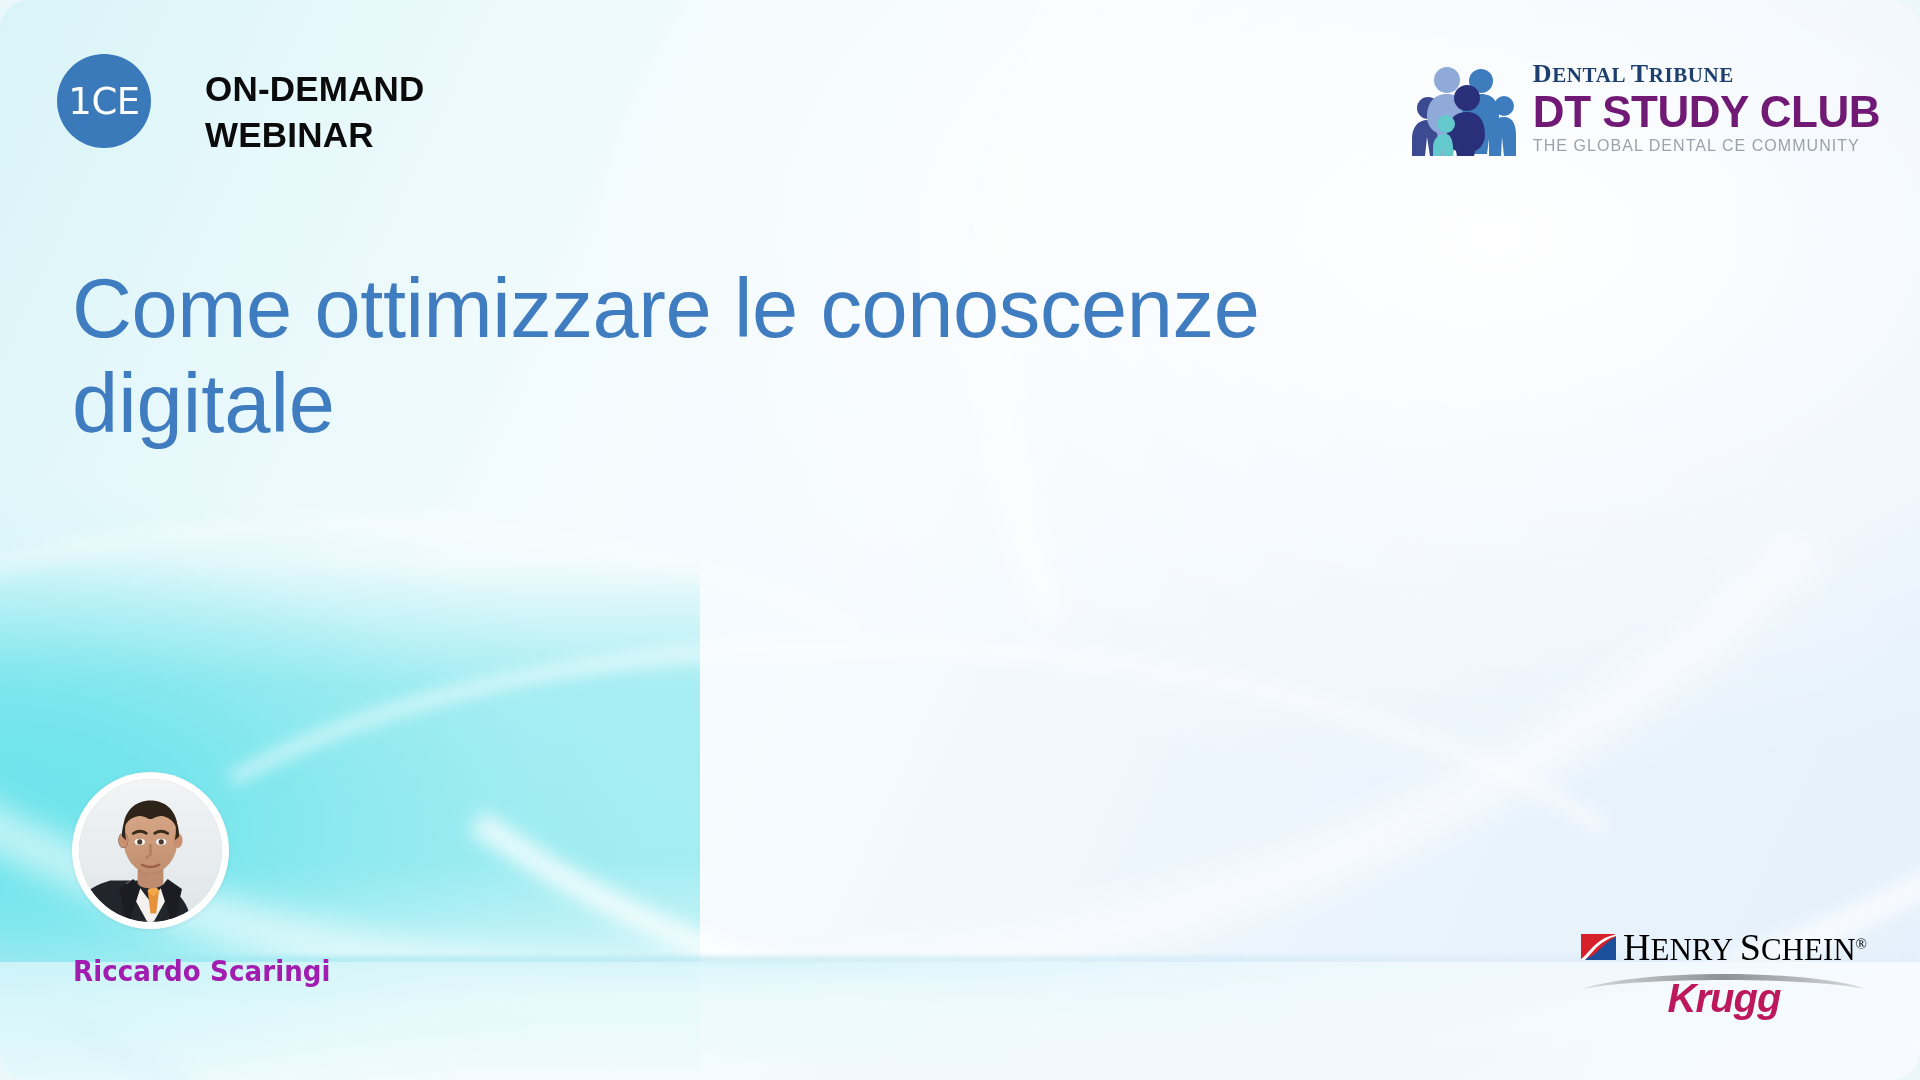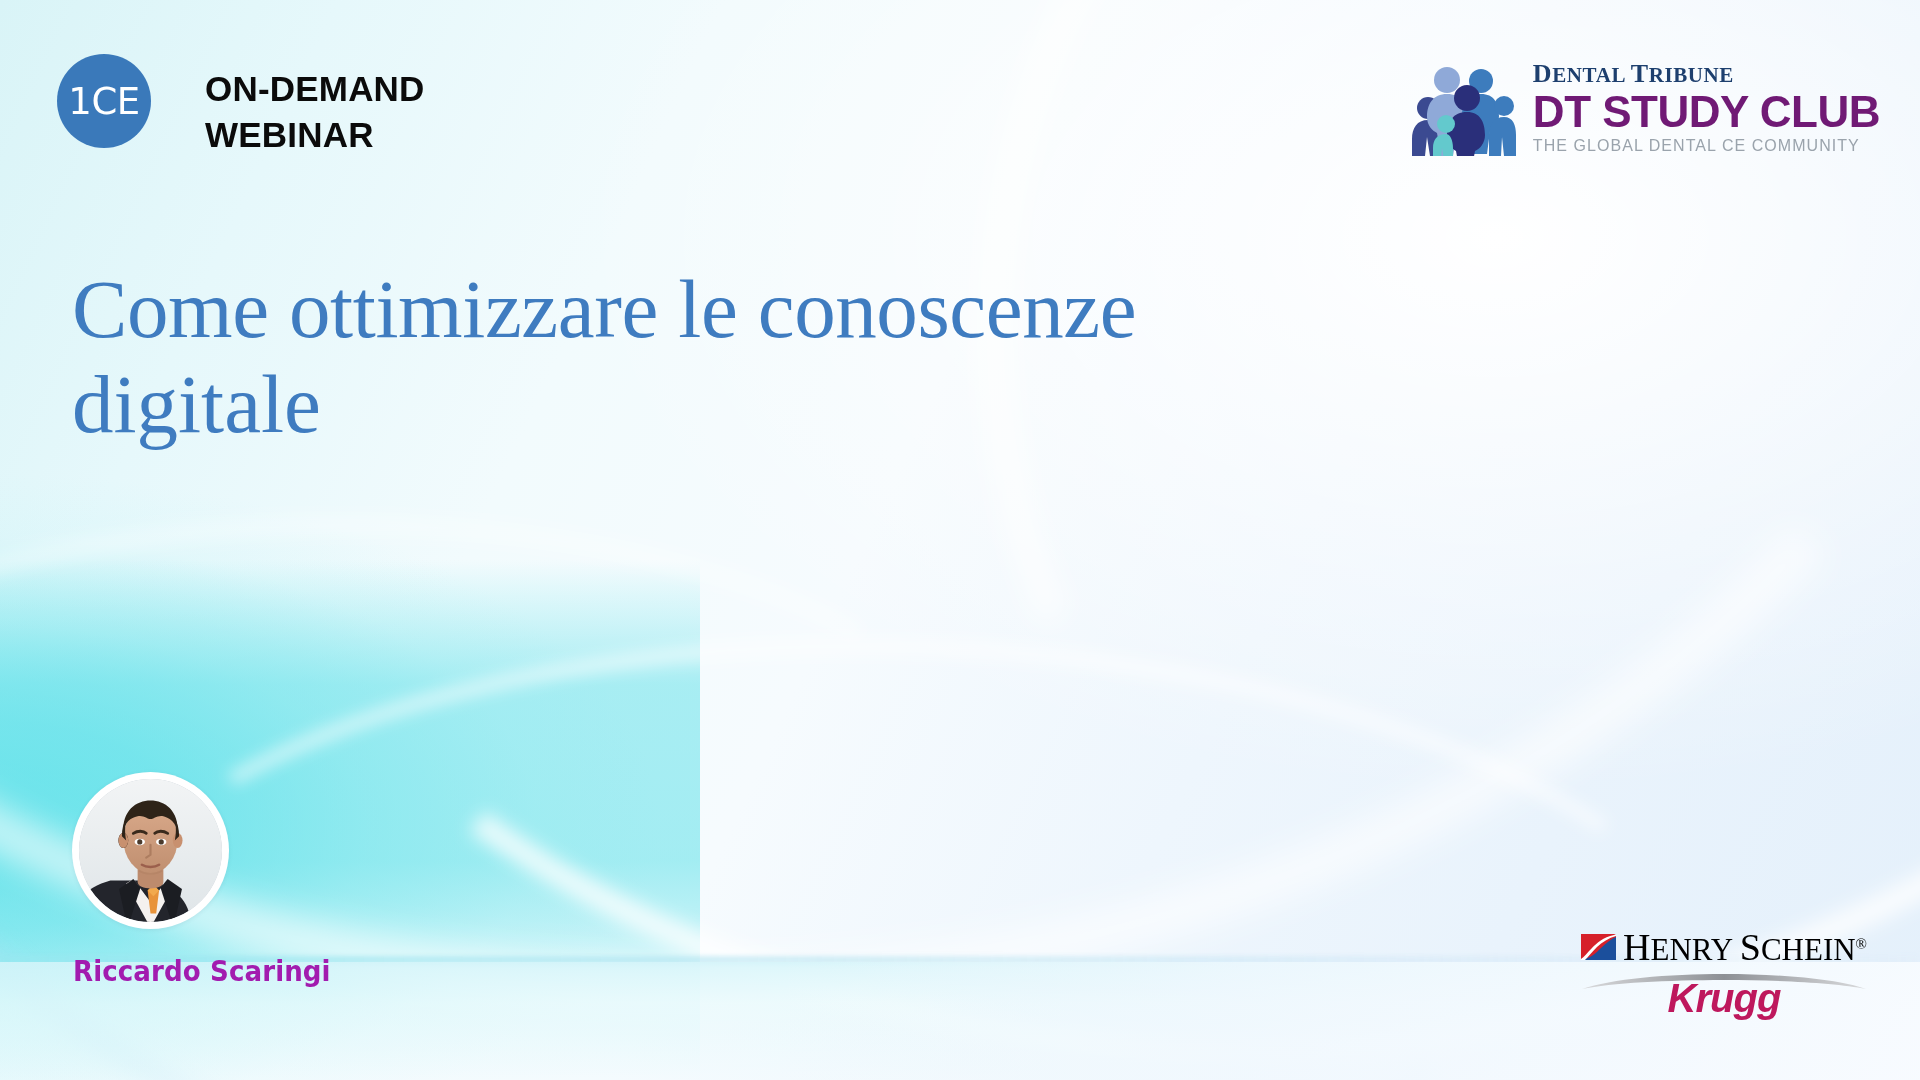--- a/index.html
+++ b/index.html
@@ -4,21 +4,21 @@
 <style>
   * { margin:0; padding:0; box-sizing:border-box; }
   html, body { width:1920px; height:1080px; overflow:hidden; }
   body {
     font-family:"DejaVu Sans", sans-serif;
     background:#eaf7fb;
     position:relative;
   }
 
   
-  #stage { position:absolute; inset:0; overflow:hidden; }
+  #stage { position:absolute; inset:0; overflow:hidden;border-radius:29px; }
 
   .bg-base {
     position:absolute; inset:0;
     background:
       radial-gradient(ellipse 1500px 900px at 78% 22%, #ffffff 0%, rgba(255,255,255,0) 62%),
       linear-gradient(115deg,
         #d9f4f7 0%,
         #e6f8fb 14%,
         #f2fbfd 30%,
         #f6fbfe 46%,
@@ -160,21 +160,21 @@
   .dt-sub {
     font-family:"Liberation Sans", sans-serif;
     color:#9aa3ac; font-size:16px; letter-spacing:1.05px;
     margin-top:4px; line-height:1;
   }
 
   
   .title {
     position:absolute; left:72px; top:262px; width:1420px;
     color:#3f7cc0;
-    font-family:Liberation Serif, serif;
+    font-family:Liberation Sans, sans-serif;
     font-size:83px; line-height:1.14; font-weight:400;
     letter-spacing:-0.4px;
     font-stretch:condensed;
   }
   .title .l3 { font-stretch:normal; letter-spacing:0px; }
 
   
   .presenter { position:absolute; left:72px; top:772px; }
   .avatar-ring {
     width:157px; height:157px; border-radius:50%;

